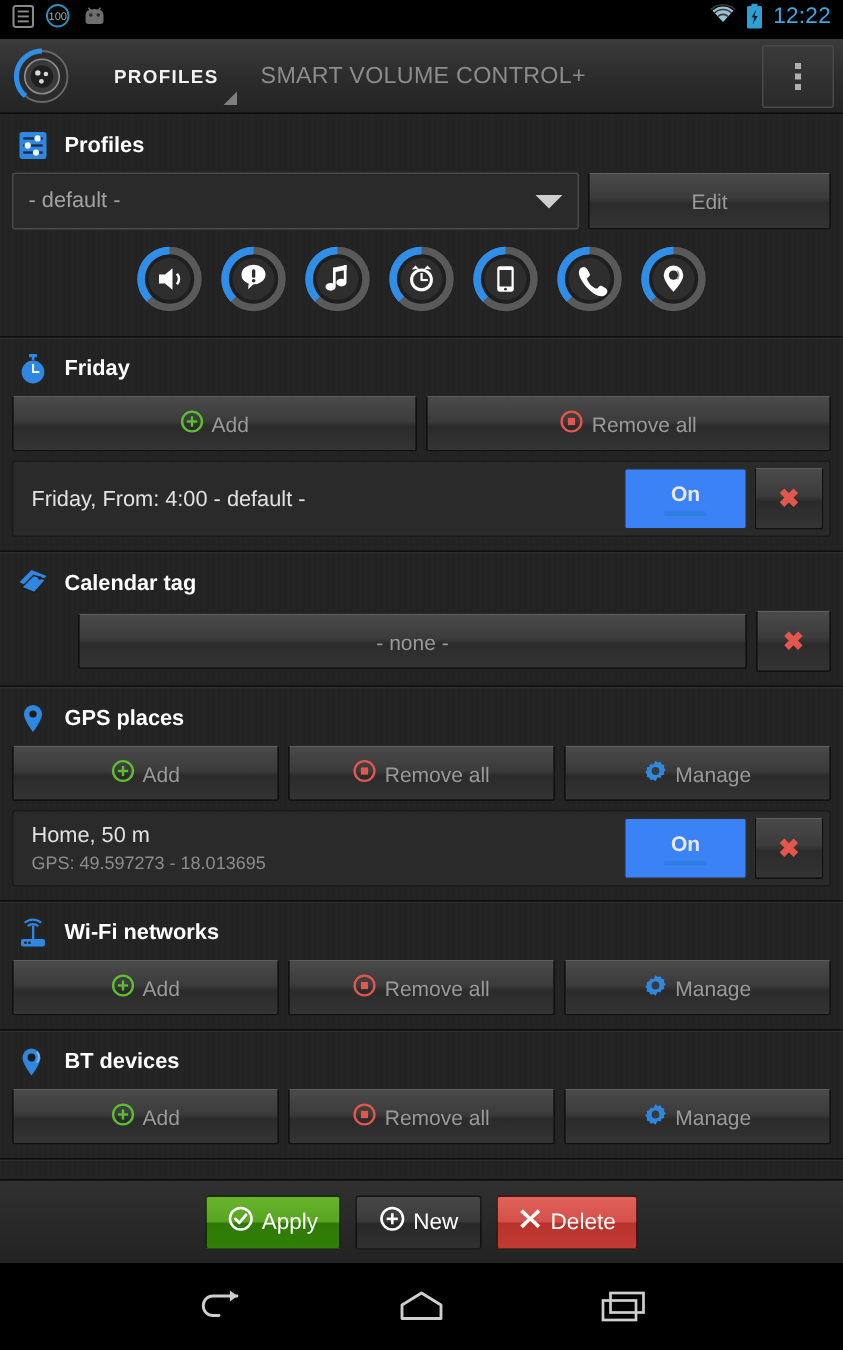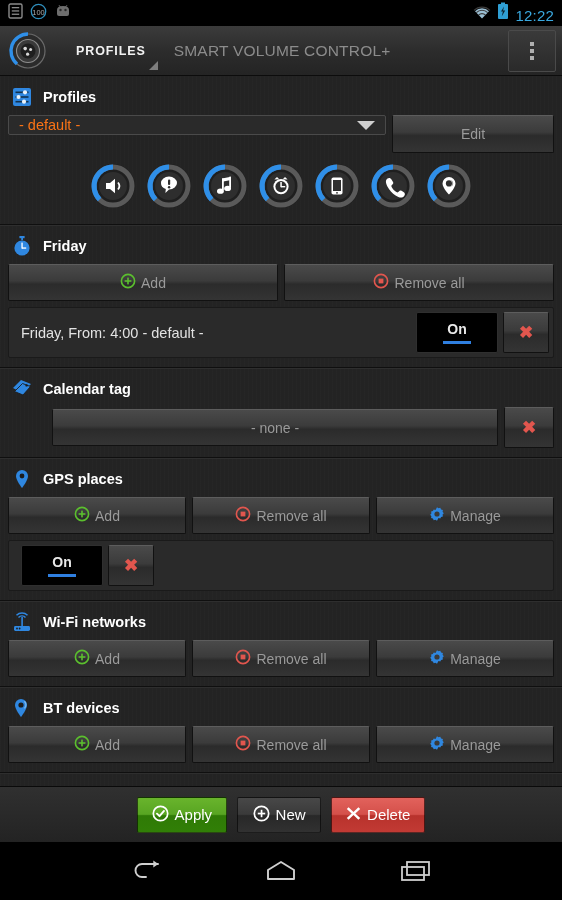--- a/index.html
+++ b/index.html
@@ -22,21 +22,21 @@
   
   .statusbar {
     height: 26px;
     background: #000;
     display: flex;
     align-items: center;
     padding: 0 8px;
     flex: 0 0 26px;
   }
   .sb-left { display: flex; align-items: center; gap: 7px; }
-  .sb-right { margin-left: auto; display: flex; align-items: flex-end; gap: 6px; }
+  .sb-right { margin-left: auto; display: flex; align-items: flex-start; gap: 6px; }
   .sb-clock {
     color: #3aa9e0;
     font-size: 15px;
     letter-spacing: 0.2px;
     font-family: "Liberation Sans", sans-serif;
   }
 
   
   .actionbar {
     height: 50px;
@@ -135,28 +135,28 @@
     font-size: 14px;
   }
   .btn.flex1 { flex: 1 1 0; }
   .btn .bl { color: #9a9a9a; }
 
   .edit-btn { width: 162px; height: 38px; flex: 0 0 162px; }
 
   
   .spinner {
     flex: 1 1 auto;
-    height: 20px;
+    height: 38px;
     background: #2a2a2a;
     border: 1px solid #4a4a4a;
     border-radius: 2px;
     display: flex;
     align-items: center;
     padding: 0 10px;
-    color: #f97316;
+    color: #a3a3a3;
     font-size: 14.5px;
     position: relative;
   }
   .spinner .caret {
     margin-left: auto;
     width: 0; height: 0;
     border-left: 9px solid transparent;
     border-right: 9px solid transparent;
     border-top: 9px solid #cfcfcf;
   }
@@ -180,21 +180,21 @@
     align-items: center;
     min-height: 47px;
     padding: 4px 4px 4px 12px;
   }
   .item .txt { flex: 1 1 auto; }
   .item .t1 { color: #e2e2e2; font-size: 14.5px; }
   .item .t2 { color: #8d8d8d; font-size: 12px; margin-top: 3px; }
 
   .toggle {
     width: 82px; height: 41px;
-    background: #000000;
+    background: #3b82f6;
     border: 1px solid #2f2f2f;
     border-radius: 2px;
     display: flex; flex-direction: column;
     align-items: center; justify-content: center;
     gap: 4px;
     flex: 0 0 82px;
   }
   .toggle .tl { color: #e9e9e9; font-size: 14px; font-weight: bold; }
   .toggle .bar { width: 28px; height: 3px; background: #2f7fe0; }
 
@@ -554,20 +554,24 @@
           <span>
             <svg width="16" height="16" viewBox="0 0 16 16">
                 <path d="M8 1.2 l1.5 1.1 1.8-0.5 0.8 1.7 1.8 0.5 -0.3 1.8 1.2 1.4 -1.2 1.4 0.3 1.8 -1.8 0.5 -0.8 1.7 -1.8-0.5 L8 14.8 6.5 13.7 4.7 14.2 3.9 12.5 2.1 12 2.4 10.2 1.2 8.8 2.4 7.4 2.1 5.6 3.9 5.1 4.7 3.4 6.5 3.9 Z" fill="#2f87e0"></path>
                 <circle cx="8" cy="8" r="2.6" fill="#3a3a3a"></circle>
               </svg>
           </span>
           <span class="bl">Manage</span>
         </div>
       </div>
       <div class="item">
+        <div class="txt">
+          <div class="t1">Home, 50 m</div>
+          <div class="t2">GPS: 49.597273 - 18.013695</div>
+        </div>
         <div class="toggle">
           <span class="tl">On</span>
           <span class="bar"></span>
         </div>
         <div class="xbtn">
           <span class="xglyph">✖</span>
         </div>
       </div>
     </div>
 

